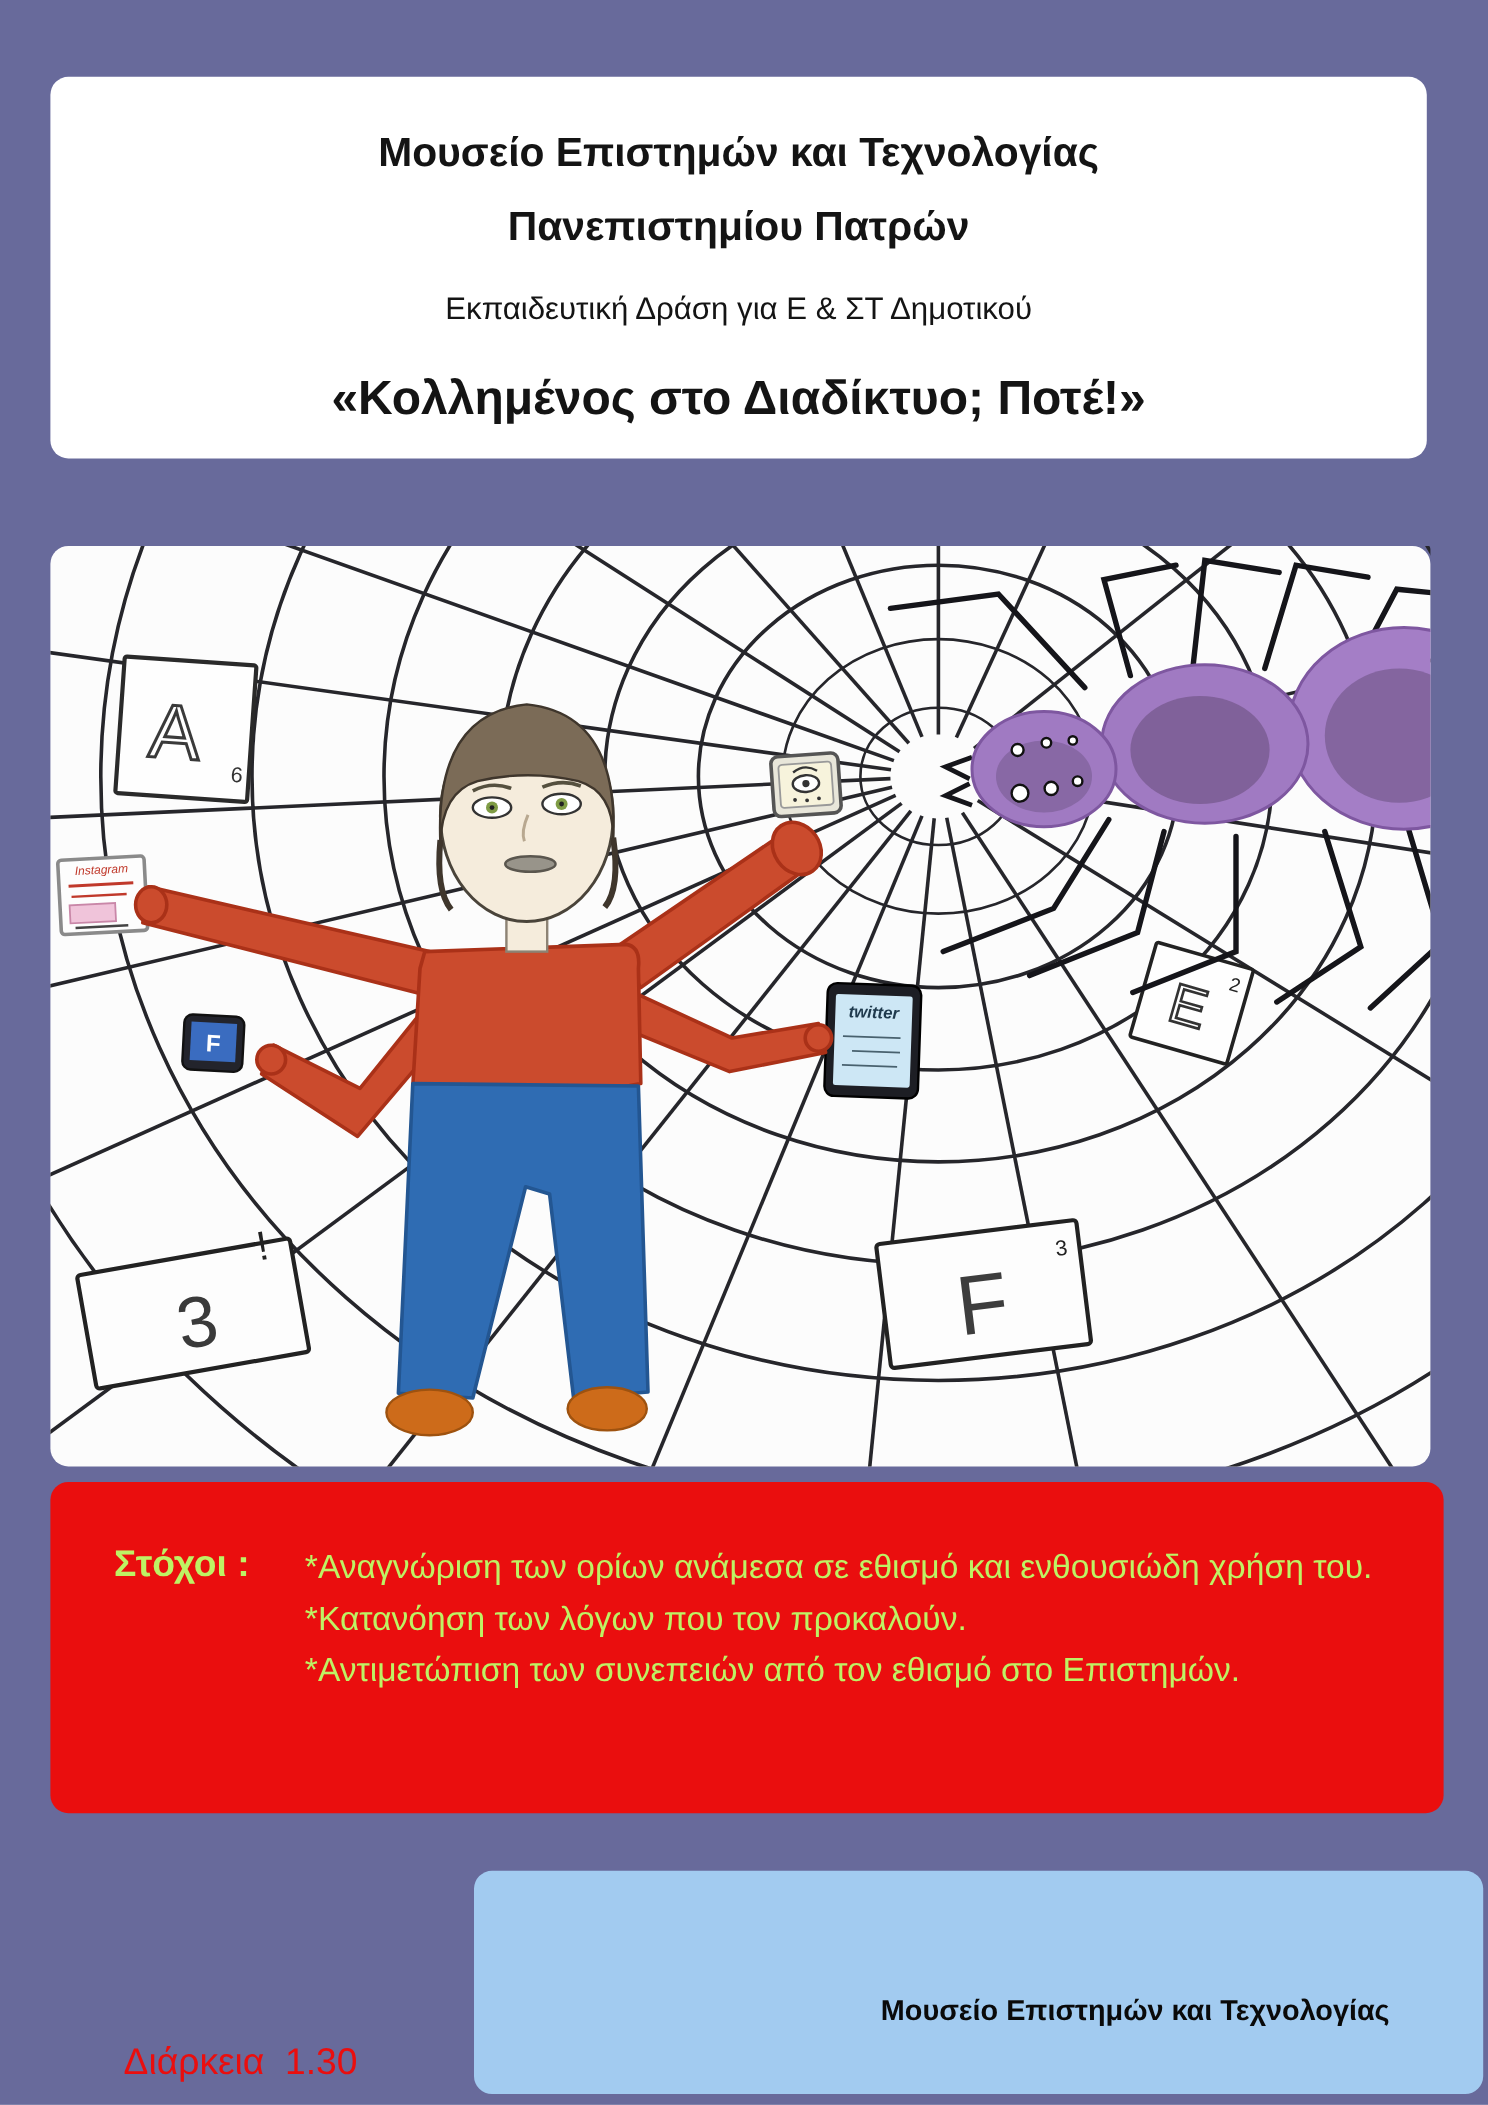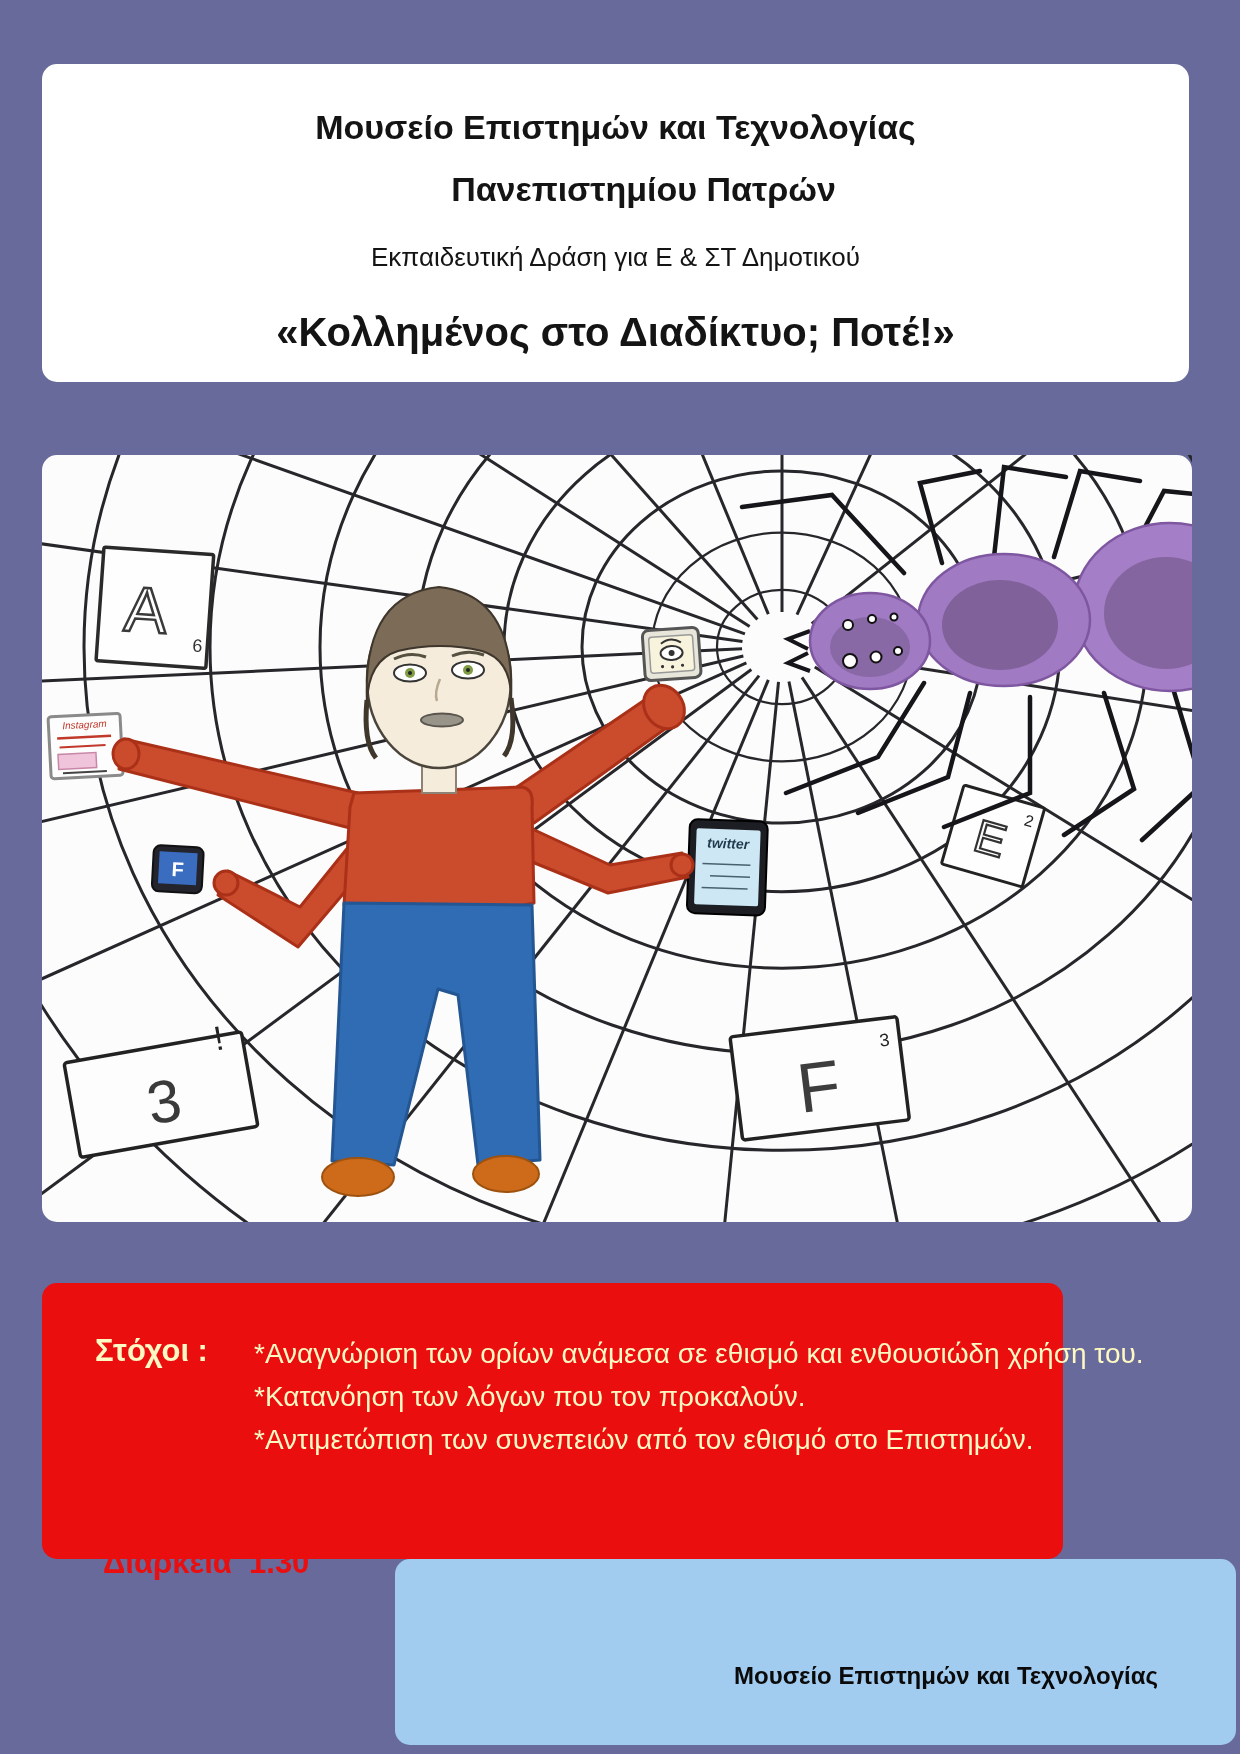--- a/index.html
+++ b/index.html
@@ -8,32 +8,32 @@
     width:1240px;height:1754px;
     background:var(--bg,#686A9B);
     font-family:"Liberation Sans",sans-serif;
     overflow:hidden;
   }
   .abs{position:absolute;border-radius:15px;}
   
   .header-box{left:42px;top:64px;width:1147px;height:318px;background:#ffffff;}
   .header-box .line{position:absolute;left:0;width:100%;text-align:center;color:#141414;}
   .t1{top:44px;font-size:34px;font-weight:bold;}
-  .t2{top:106px;font-size:34px;font-weight:bold;padding-left:28px;}
+  .t2{top:106px;font-size:34px;font-weight:bold;}
   .sub{top:178px;font-size:26px;font-weight:400;color:#1d1d1d;}
   .slogan{top:246px;font-size:40px;font-weight:bold;color:var(--red,#EA0E0E);}
   
   .art-box{left:42px;top:455px;width:1150px;height:767px;background:#fcfcfc;}
   .art-box svg{display:block;}
   
-  .red-box{left:42px;top:1283px;width:1021px;height:276px;background:var(--red,#EA0E0E);color:#fef9c3;}
+  .red-box{left:42px;top:1235px;width:1161px;height:276px;background:var(--red,#EA0E0E);color:#bef264;}
   .obj-label{position:absolute;left:53px;top:50px;font-size:31px;font-weight:bold;}
   .obj-items{position:absolute;left:212px;top:49px;width:975px;font-size:28px;line-height:43px;}
   
-  .duration{left:103px;top:1545px;font-size:31px;font-weight:bold;color:var(--red,#EA0E0E);white-space:pre;}
+  .duration{left:103px;top:1700px;font-size:31px;font-weight:normal;color:var(--red,#EA0E0E);white-space:pre;}
   
   .blue-box{left:395px;top:1559px;width:841px;height:186px;background:var(--blue,#A2CBF0);}
   .contact{position:absolute;right:78px;top:32px;text-align:right;font-size:24px;font-weight:bold;color:#0a0a0a;line-height:34px;white-space:pre;}
 </style>
 </head>
 <body>
 
 <div id="poster">
 
   <div class="abs header-box">

